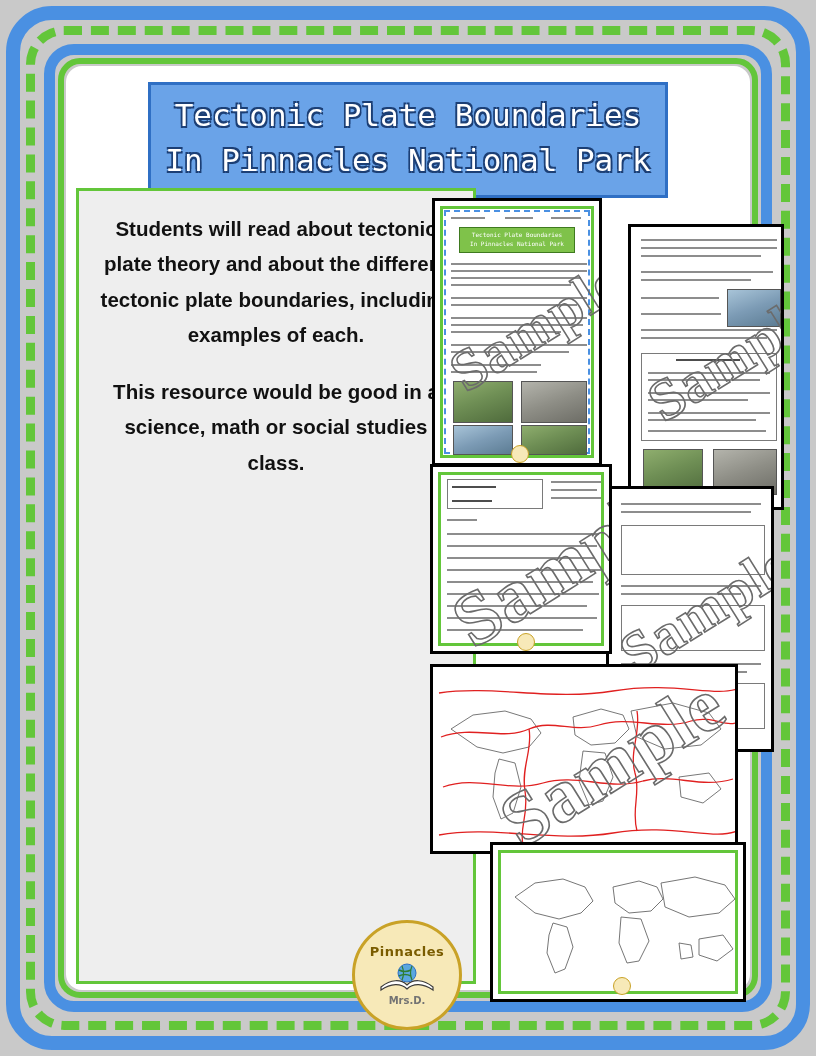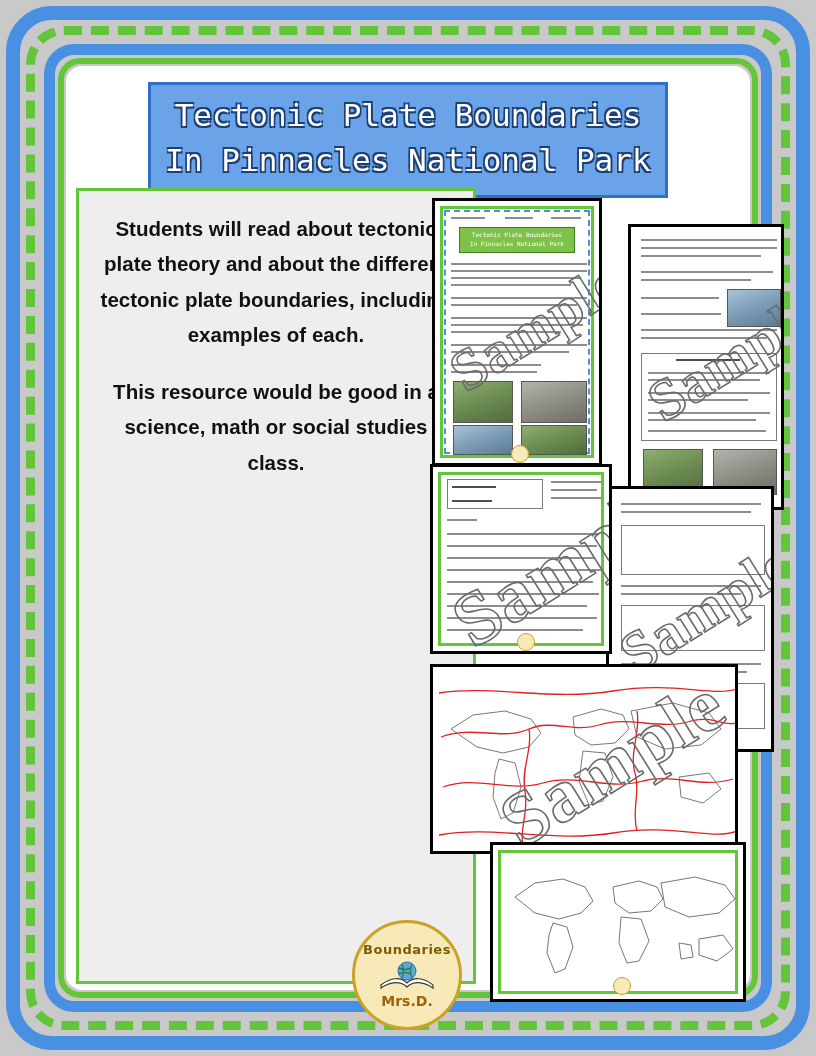--- a/index.html
+++ b/index.html
@@ -127,23 +127,23 @@
     color: #7a5c00;
     letter-spacing: 0.5px;
   }
   .logo-book {
     width: 60px; height: 32px;
     position: relative;
     margin: 2px 0;
   }
   .logo-bottom {
     font-family: "DejaVu Sans", sans-serif;
-    font-size: 14px;
+    font-size: 10px;
     font-weight: bold;
-    color: #a16207;
+    color: #737373;
   }
 
   
   .preview-stack {
     position: absolute;
     left: 424px;
     top: 198px;
     width: 336px;
     height: 810px;
   }
@@ -376,21 +376,21 @@
         <path d="M206 94 L230 90 L240 104 L224 116 L206 110 Z"></path>
         <path d="M186 98 L198 100 L200 112 L188 114 Z"></path>
       </g>
     </svg>
     <div class="mini-badge" style="left:120px; top:132px;"></div>
   </div>
 
 </div>
 
 <div class="logo">
-  <div class="logo-top">Boundaries</div>
+  <div class="logo-top">Pinnacles</div>
   <div class="logo-book">
     <svg width="60" height="32" viewBox="0 0 60 32" aria-hidden="true">
       <path d="M4 26 C 14 18, 24 18, 30 24 C 36 18, 46 18, 56 26 L56 29 C 46 22, 36 22, 30 28 C 24 22, 14 22, 4 29 Z" fill="#ffffff" stroke="#3a3a3a" stroke-width="1.2"></path>
       <circle cx="30" cy="12" r="9" fill="#5aa7e0" stroke="#2f6fc4" stroke-width="1"></circle>
       <path d="M22 9 q6 3 12 0 M22 15 q6 -3 12 0" stroke="#2f7d32" stroke-width="1.4" fill="none"></path>
       <path d="M25 5 q3 7 0 14 M35 5 q-3 7 0 14" stroke="#2f7d32" stroke-width="1.2" fill="none"></path>
     </svg>
   </div>
   <div class="logo-bottom">Mrs.D.</div>
 </div>

